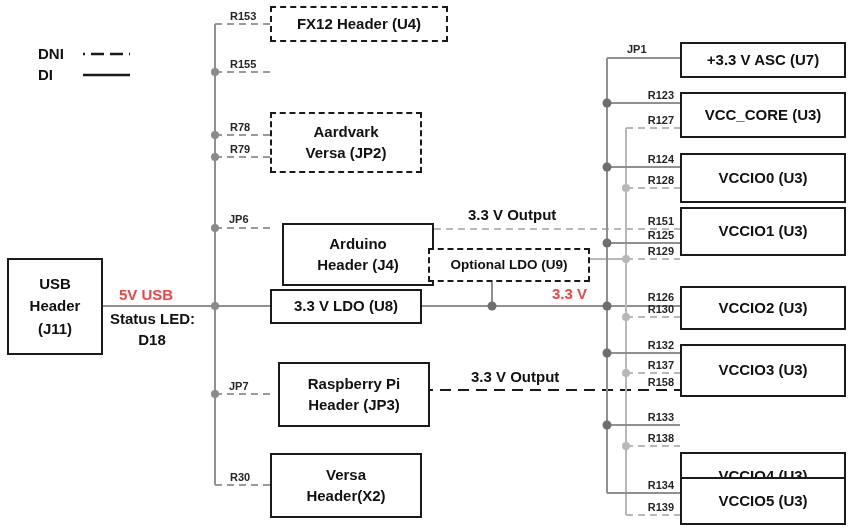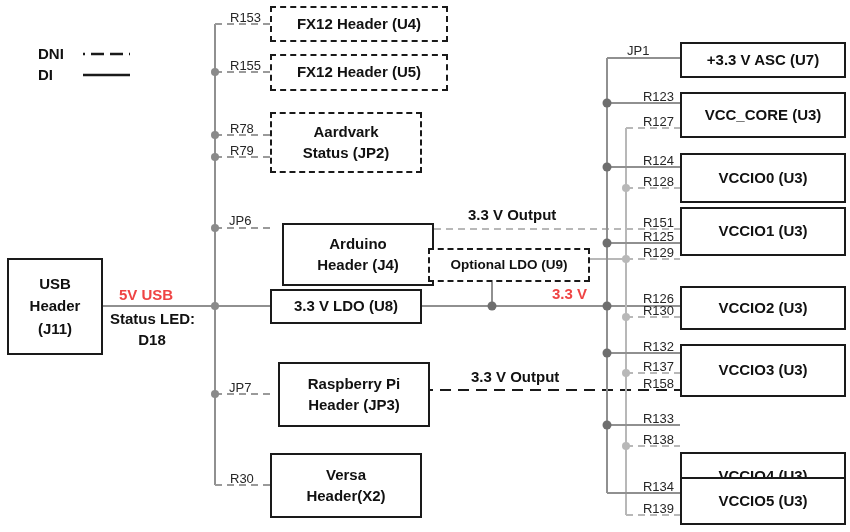--- a/index.html
+++ b/index.html
@@ -13,21 +13,21 @@
   .wire-bd {stroke:#1a1a1a;stroke-width:2.2;stroke-dasharray:11 7;fill:none;}
   .wire-b  {stroke:#1a1a1a;stroke-width:2.5;fill:none;}
   .wire-dni{stroke:#1a1a1a;stroke-width:2.5;stroke-dasharray:2 6 13 6 13 6 2 99;fill:none;}
   .dot-d{fill:#6e6e6e;}
   .dot-m{fill:#8a8a8a;}
   .dot-l{fill:#b8b8b8;}
   .block{position:absolute;background:#fff;border:2px solid #1a1a1a;box-sizing:border-box;
          display:flex;flex-direction:column;align-items:center;justify-content:center;
          font-weight:bold;font-size:15px;color:#111;text-align:center;line-height:1.35;}
   .dashed{border-style:dashed;}
-  .ref{position:absolute;font-size:13px;font-weight:normal;color:#262626;white-space:nowrap;}
+  .ref{position:absolute;font-size:11px;font-weight:bold;color:#262626;white-space:nowrap;}
   .ref-r{width:34px;text-align:right;}
   .net{position:absolute;font-size:15px;font-weight:bold;color:#111;white-space:nowrap;}
   .gray{color:#ef4444;}
   .ctr{text-align:center;}
 </style>
 </head>
 <body>
 
 <div id="canvas">
 
@@ -103,26 +103,23 @@
 
   <div class="block" style="left:7px;top:258px;width:96px;height:97px;border-width:2.5px;line-height:1.5;">
     <span>USB</span>
     <span>Header</span>
     <span>(J11)</span>
   </div>
 
   <div class="block dashed" style="left:270px;top:6px;width:178px;height:36px;">
     <span>FX12 Header (U4)</span>
   </div>
-  <div class="block dashed" style="left:270px;top:54px;width:178px;height:37px;">
-    <span>FX12 Header (U5)</span>
-  </div>
   <div class="block dashed" style="left:270px;top:112px;width:152px;height:61px;">
     <span>Aardvark</span>
-    <span>Status (JP2)</span>
+    <span>Versa (JP2)</span>
   </div>
   <div class="block" style="left:282px;top:195px;width:152px;height:63px;margin-top:28px;">
     <span>Arduino</span>
     <span>Header (J4)</span>
   </div>
   <div class="block" style="left:270px;top:289px;width:152px;height:35px;">
     <span>3.3 V LDO (U8)</span>
   </div>
   <div class="block" style="left:278px;top:362px;width:152px;height:65px;">
     <span>Raspberry Pi</span>

